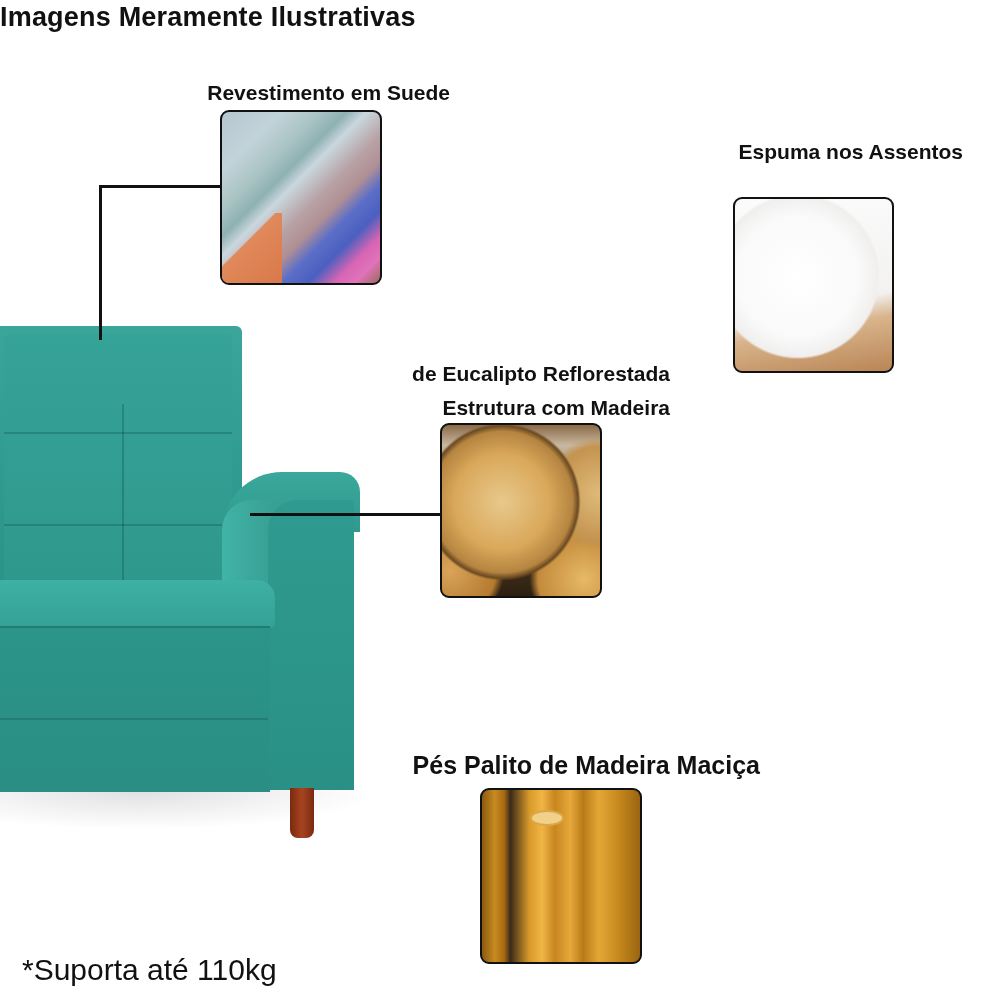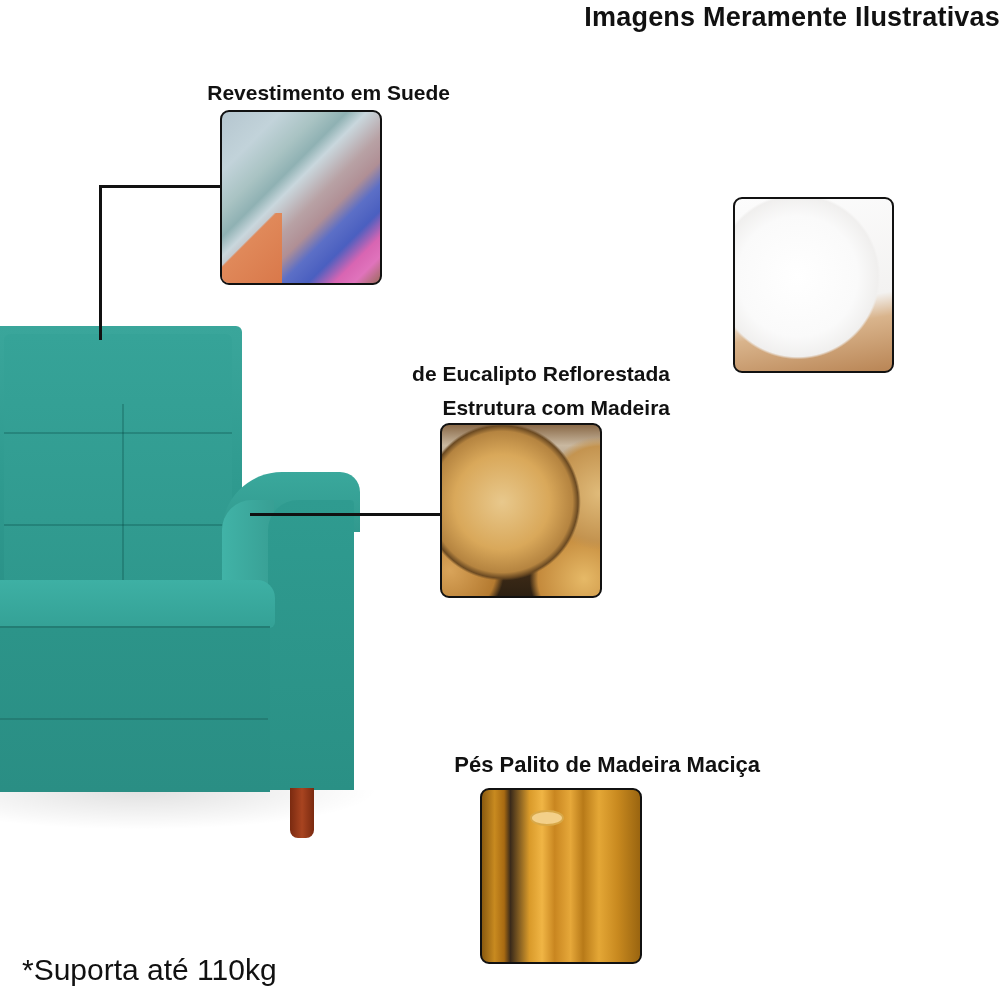--- a/index.html
+++ b/index.html
@@ -4,21 +4,21 @@
 <style>
   html, body { margin:0; padding:0; }
   body {
     width:1000px; height:1000px; position:relative; overflow:hidden;
     background:#ffffff;
     font-family:"Liberation Sans", sans-serif;
     color:#111;
   }
   .abs { position:absolute; }
   .title {
-    top:2px; left:0; width:1000px; text-align:right;
+    top:2px; left:0; width:1000px; text-align:left;
     font-weight:bold; font-size:27px; letter-spacing:0.2px;
   }
   .label {
     font-weight:bold; font-size:21px; text-align:right; line-height:26px;
   }
   .photo {
     border:2px solid #111; border-radius:9px; overflow:hidden; box-sizing:border-box;
   }
   .line { background:#111; }
 
@@ -135,28 +135,29 @@
 </div>
 
 <div class="abs label" style="left:150px;top:80px;width:300px;">
   <span>Revestimento em Suede</span>
 </div>
 <div class="abs photo suede" style="left:220px;top:110px;width:162px;height:175px;"></div>
 <div class="abs line" style="left:99px;top:185px;width:122px;height:3px;"></div>
 <div class="abs line" style="left:99px;top:185px;width:3px;height:155px;"></div>
 
 <div class="abs label" style="left:663px;top:139px;width:300px;">
+  <div>Espuma nos Assentos</div>
 </div>
 <div class="abs photo foam" style="left:733px;top:197px;width:161px;height:176px;"></div>
 
 <div class="abs label" style="left:360px;top:357px;width:310px;line-height:34px;">
   <div>de Eucalipto Reflorestada</div>
   <div>Estrutura com Madeira</div>
 </div>
 <div class="abs photo logs" style="left:440px;top:423px;width:162px;height:175px;"></div>
 <div class="abs line" style="left:250px;top:513px;width:191px;height:3px;"></div>
 
-<div class="abs label" style="left:360px;top:752px;width:400px;font-size:22px;">
+<div class="abs label" style="left:360px;top:752px;width:400px;font-size:25px;">
   <span>Pés Palito de Madeira Maciça</span>
 </div>
 <div class="abs photo legs" style="left:480px;top:788px;width:162px;height:176px;"></div>
 
 <div class="abs footer">*Suporta até 110kg</div>
 
 </body></html>

